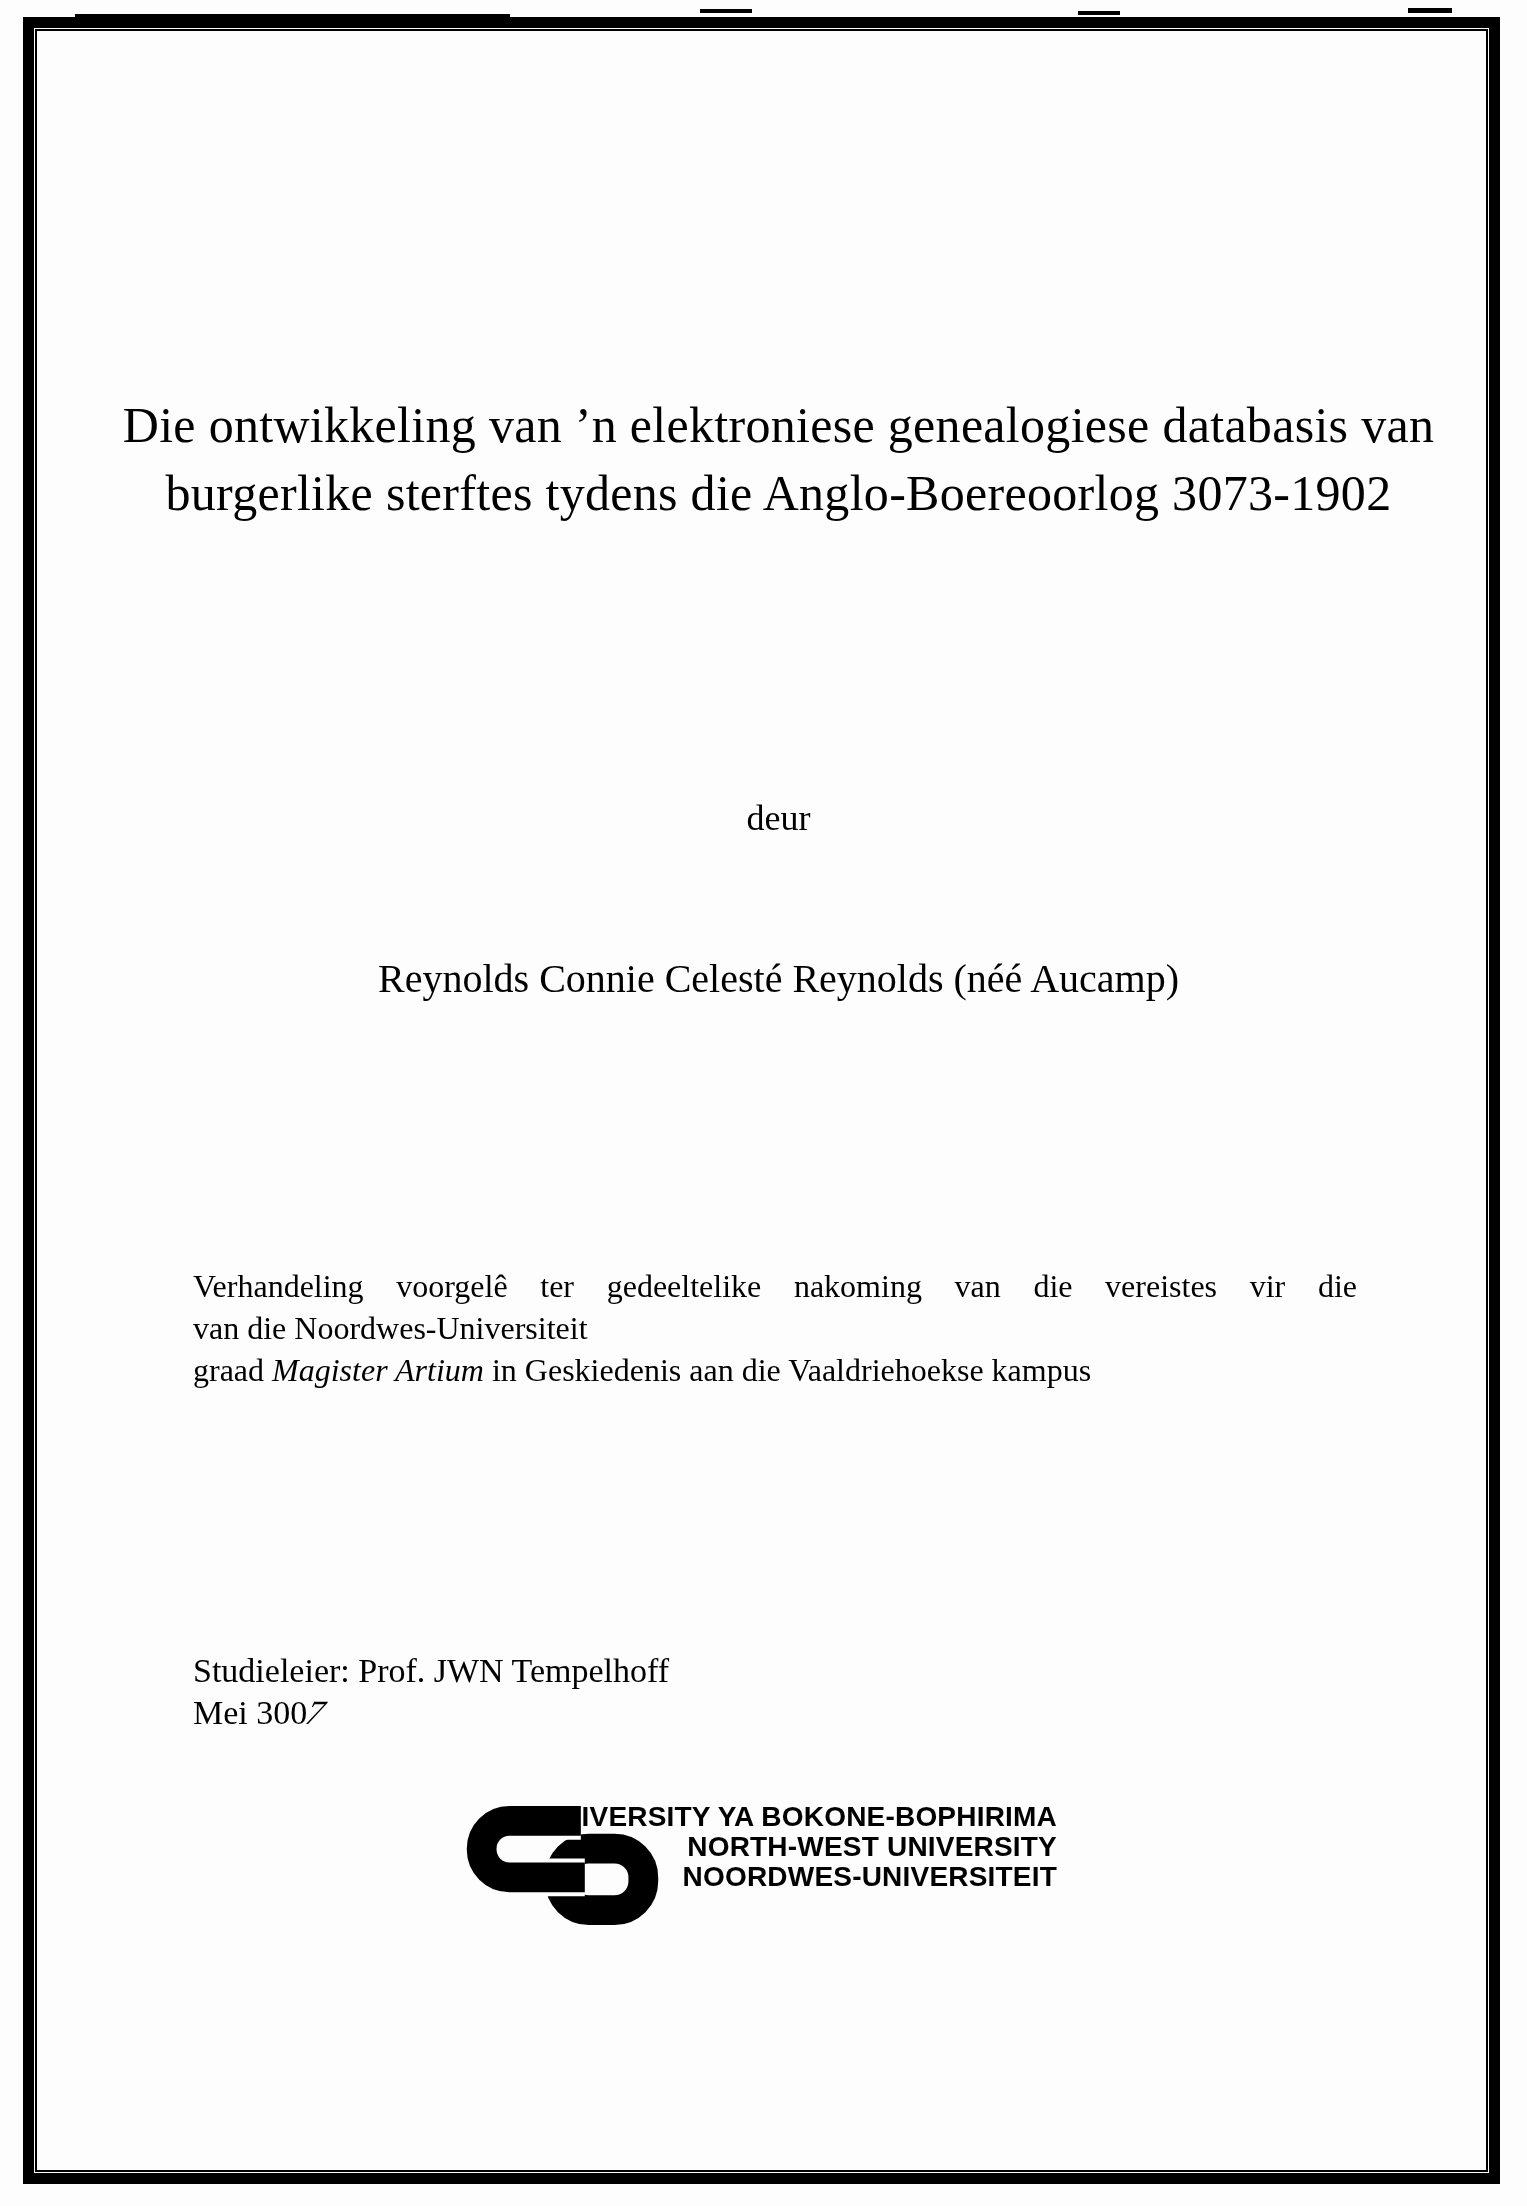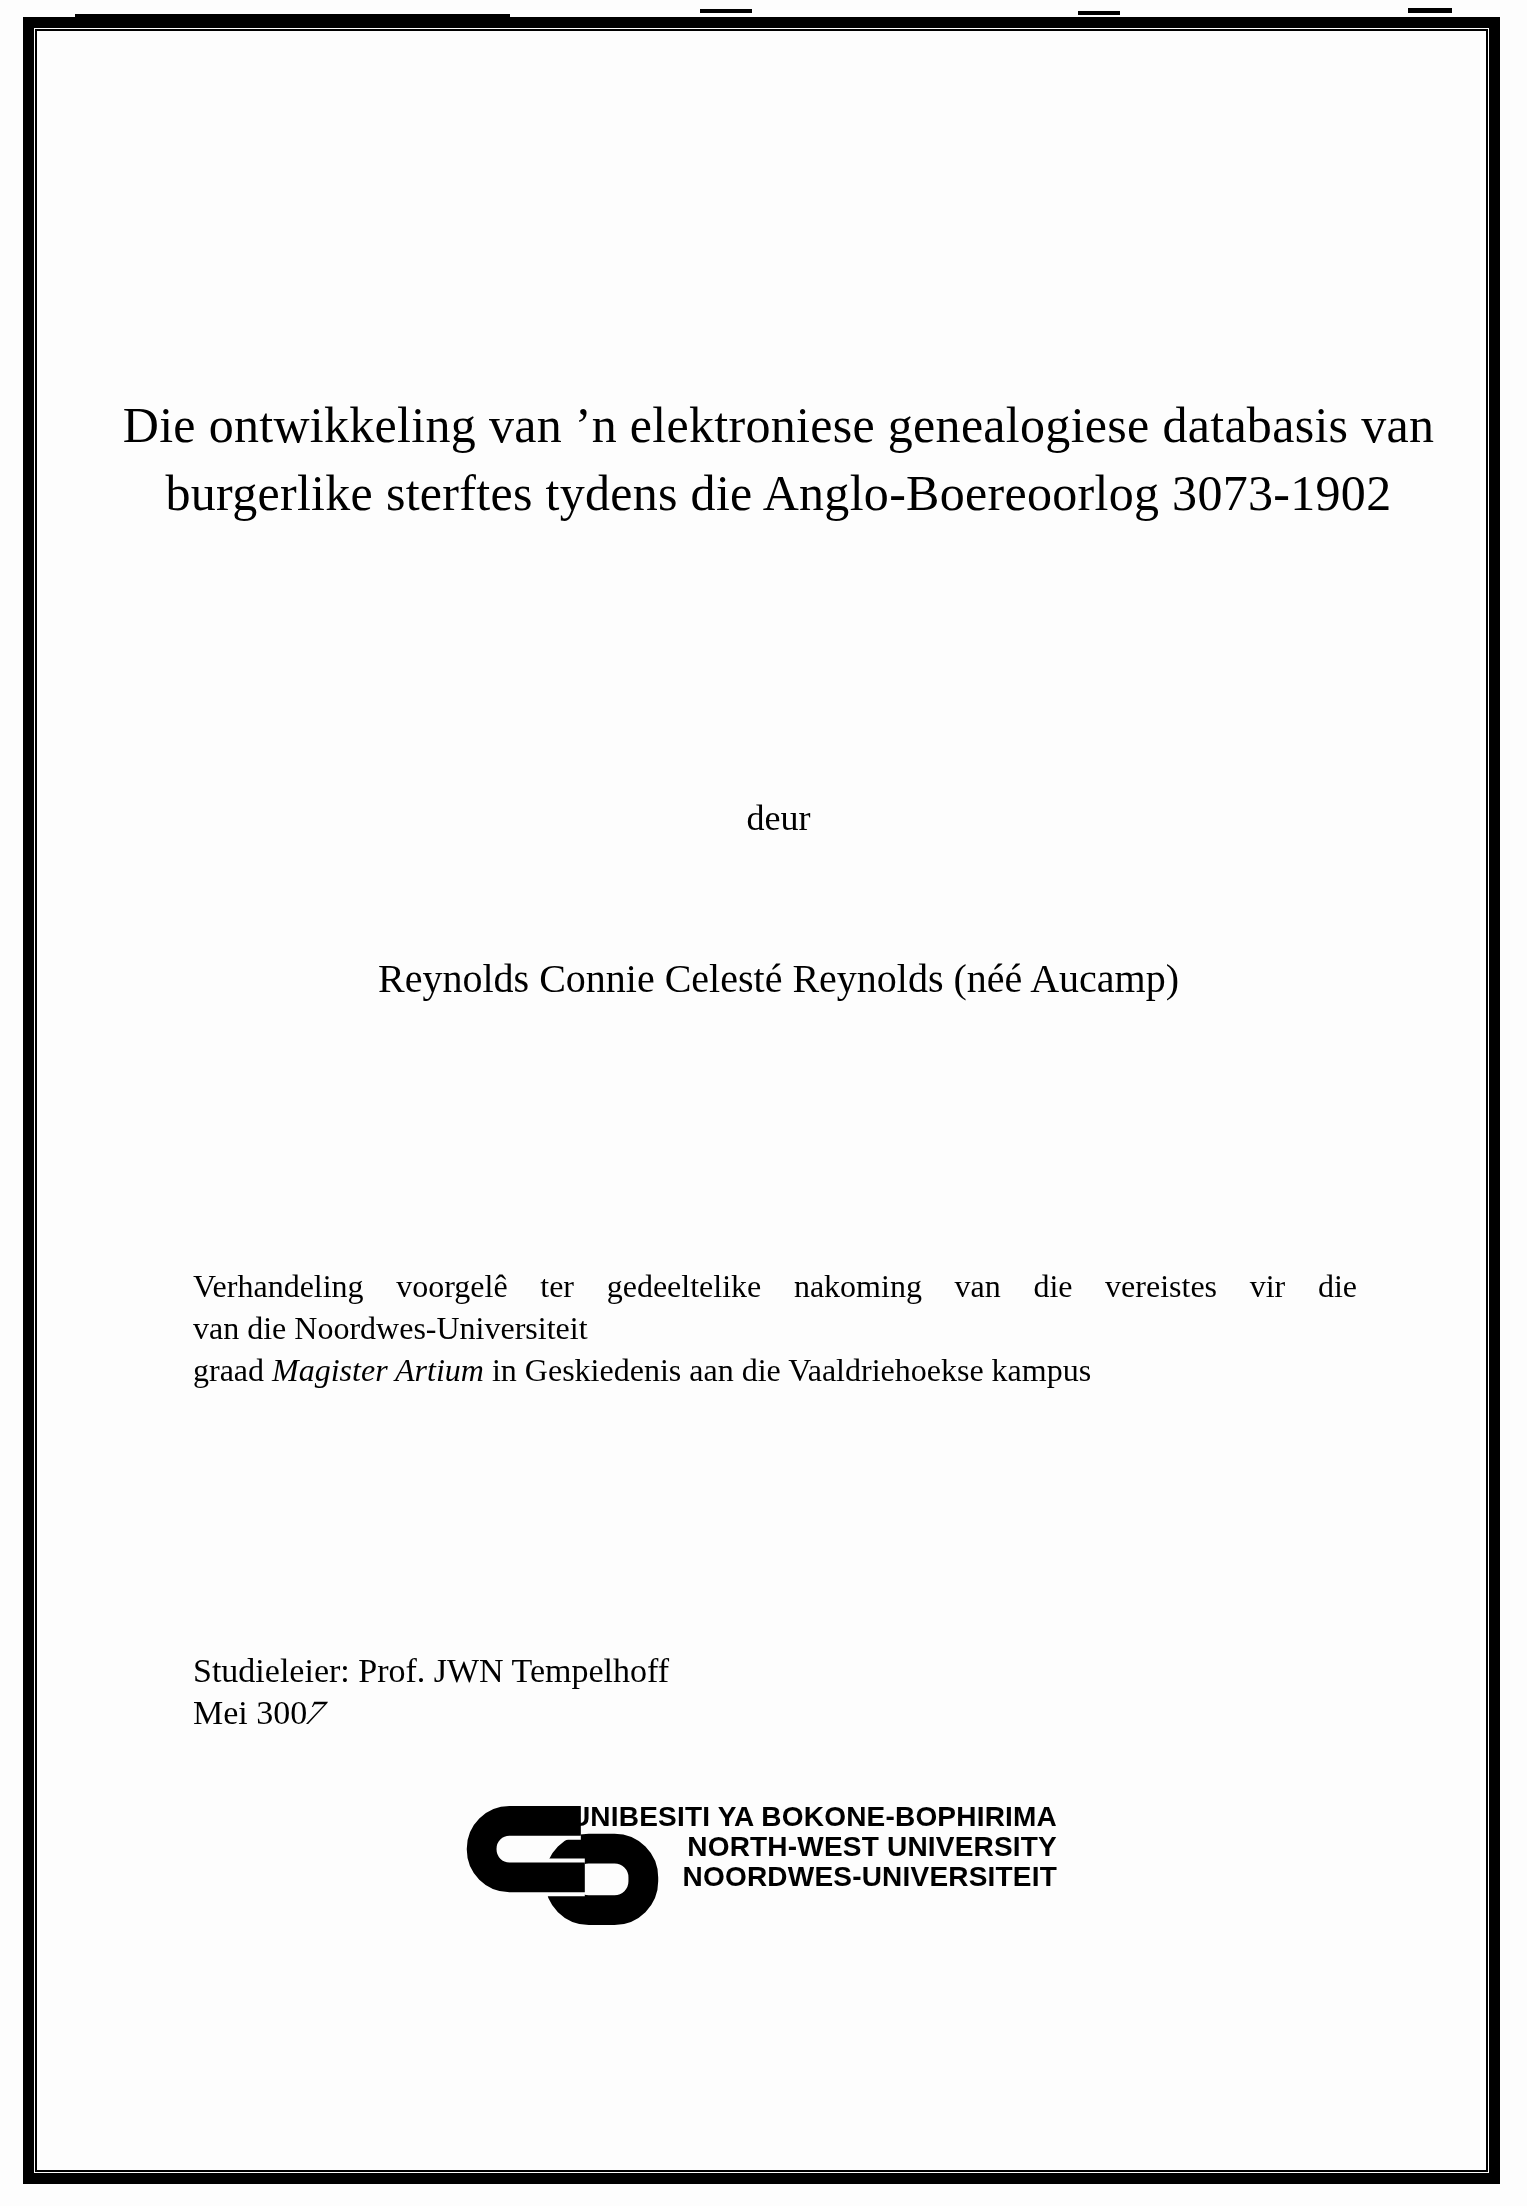--- a/index.html
+++ b/index.html
@@ -102,16 +102,16 @@
 
 <svg class="logo-mark" viewBox="0 0 197 123" xmlns="http://www.w3.org/2000/svg" aria-hidden="true">
 
   <rect x="97" y="46" width="84" height="62" rx="29" fill="none" stroke="#000" stroke-width="30"></rect>
 
   <path d="M 118 18 H 46 A 28 28 0 0 0 18 46 V 47 A 28 28 0 0 0 46 75 H 122" fill="none" stroke="#fdfdfd" stroke-width="38"></path>
   <path d="M 118 18 H 46 A 28 28 0 0 0 18 46 V 47 A 28 28 0 0 0 46 75 H 122" fill="none" stroke="#000" stroke-width="30"></path>
 </svg>
 
 <div class="logo-text">
-  <div>YUNIBESITI YA BOKONE-BOPHIRIMA</div>
+  <div>UNIVERSITY YA BOKONE-BOPHIRIMA</div>
   <div>NORTH-WEST UNIVERSITY</div>
   <div>NOORDWES-UNIVERSITEIT</div>
 </div>
 
 </body></html>

